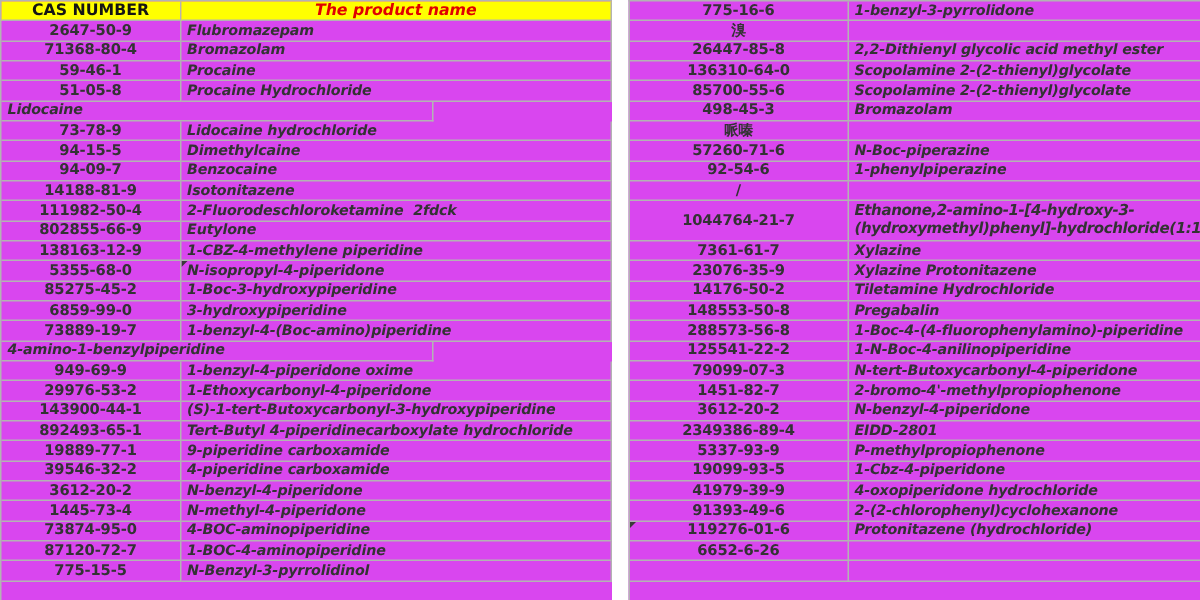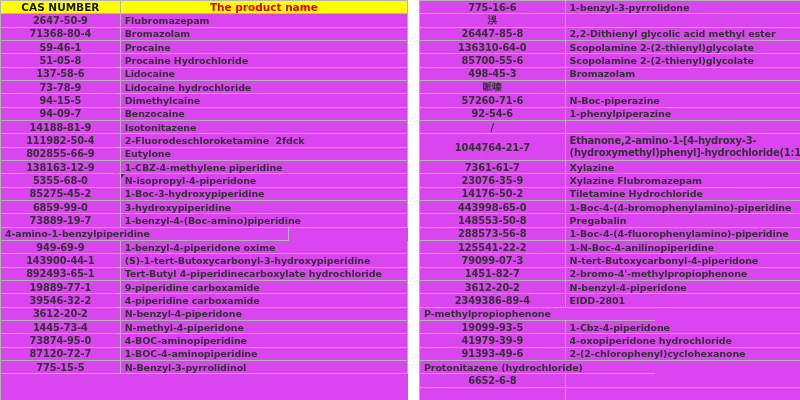--- a/index.html
+++ b/index.html
@@ -21,21 +21,21 @@
   .row{display:flex;height:13.333px;flex:0 0 auto;}
   .row.tall{height:26.667px;}
   .cell{
     box-sizing:border-box;position:relative;overflow:hidden;
     border-right:1px solid var(--grid);border-bottom:1px solid var(--grid);
     display:flex;align-items:center;
     font-weight:bold;color:var(--text);white-space:pre;
     letter-spacing:-0.1px;
   }
   .cas{justify-content:center;text-align:center;font-size:9.8px;}
-  .name{padding-left:4px;font-size:9.5px;}
+  .name{padding-left:4px;font-size:9.5px;font-style:italic;}
   #left-table .cas{width:120px;}
   #left-table .name{width:288px;}
   #right-table .cas{width:146px;}
   #right-table .name{width:235px;border-right:none;}
   .tall .name{font-size:10px;line-height:12px;letter-spacing:-0.25px;}
   .header-row .cell{
     background:#ffff00;justify-content:center;padding-left:0;
     font-size:10.5px;letter-spacing:0;
   }
   .header-cas{color:#151515;}
@@ -63,21 +63,20 @@
     </div>
     <div class="row">
       <div class="cell cas">59-46-1</div>
       <div class="cell name">Procaine</div>
     </div>
     <div class="row">
       <div class="cell cas">51-05-8</div>
       <div class="cell name">Procaine Hydrochloride</div>
     </div>
     <div class="row">
-      <div class="cell cas">137-58-6</div>
       <div class="cell name">Lidocaine</div>
     </div>
     <div class="row">
       <div class="cell cas">73-78-9</div>
       <div class="cell name">Lidocaine hydrochloride</div>
     </div>
     <div class="row">
       <div class="cell cas">94-15-5</div>
       <div class="cell name">Dimethylcaine</div>
     </div>
@@ -116,20 +115,24 @@
     <div class="row">
       <div class="cell cas">73889-19-7</div>
       <div class="cell name">1-benzyl-4-(Boc-amino)piperidine</div>
     </div>
     <div class="row">
       <div class="cell name">4-amino-1-benzylpiperidine</div>
     </div>
     <div class="row">
       <div class="cell cas">949-69-9</div>
       <div class="cell name">1-benzyl-4-piperidone oxime</div>
+    </div>
+    <div class="row">
+      <div class="cell cas">29976-53-2</div>
+      <div class="cell name">1-Ethoxycarbonyl-4-piperidone</div>
     </div>
     <div class="row">
       <div class="cell cas">143900-44-1</div>
       <div class="cell name">(S)-1-tert-Butoxycarbonyl-3-hydroxypiperidine</div>
     </div>
     <div class="row">
       <div class="cell cas">892493-65-1</div>
       <div class="cell name">Tert-Butyl 4-piperidinecarboxylate hydrochloride</div>
     </div>
     <div class="row">
@@ -206,31 +209,27 @@
       <div class="cell cas">1044764-21-7</div>
       <div class="cell name">Ethanone,2-amino-1-[4-hydroxy-3-
 (hydroxymethyl)phenyl]-hydrochloride(1:1)</div>
     </div>
     <div class="row">
       <div class="cell cas">7361-61-7</div>
       <div class="cell name">Xylazine</div>
     </div>
     <div class="row">
       <div class="cell cas">23076-35-9</div>
-      <div class="cell name">Xylazine Flubromazepam</div>
+      <div class="cell name">Xylazine Protonitazene</div>
     </div>
     <div class="row">
       <div class="cell cas">14176-50-2</div>
       <div class="cell name">Tiletamine Hydrochloride</div>
     </div>
     <div class="row">
-      <div class="cell cas">443998-65-0</div>
-      <div class="cell name">1-Boc-4-(4-bromophenylamino)-piperidine</div>
-    </div>
-    <div class="row">
       <div class="cell cas">148553-50-8</div>
       <div class="cell name">Pregabalin</div>
     </div>
     <div class="row">
       <div class="cell cas">288573-56-8</div>
       <div class="cell name">1-Boc-4-(4-fluorophenylamino)-piperidine</div>
     </div>
     <div class="row">
       <div class="cell cas">125541-22-2</div>
       <div class="cell name">1-N-Boc-4-anilinopiperidine</div>
@@ -245,38 +244,40 @@
     </div>
     <div class="row">
       <div class="cell cas">3612-20-2</div>
       <div class="cell name">N-benzyl-4-piperidone</div>
     </div>
     <div class="row">
       <div class="cell cas">2349386-89-4</div>
       <div class="cell name">EIDD-2801</div>
     </div>
     <div class="row">
+      <div class="cell cas">5337-93-9</div>
       <div class="cell name">P-methylpropiophenone</div>
     </div>
     <div class="row">
       <div class="cell cas">19099-93-5</div>
       <div class="cell name">1-Cbz-4-piperidone</div>
     </div>
     <div class="row">
       <div class="cell cas">41979-39-9</div>
       <div class="cell name">4-oxopiperidone hydrochloride</div>
     </div>
     <div class="row">
       <div class="cell cas">91393-49-6</div>
       <div class="cell name">2-(2-chlorophenyl)cyclohexanone</div>
     </div>
     <div class="row">
+      <div class="cell cas">119276-01-6<span class="comment-marker"></span></div>
       <div class="cell name">Protonitazene (hydrochloride)</div>
     </div>
     <div class="row">
-      <div class="cell cas">6652-6-8</div>
+      <div class="cell cas">6652-6-26</div>
       <div class="cell name"></div>
     </div>
     <div class="row">
       <div class="cell cas"></div>
       <div class="cell name"></div>
     </div>
   </div>
 
 </body></html>

